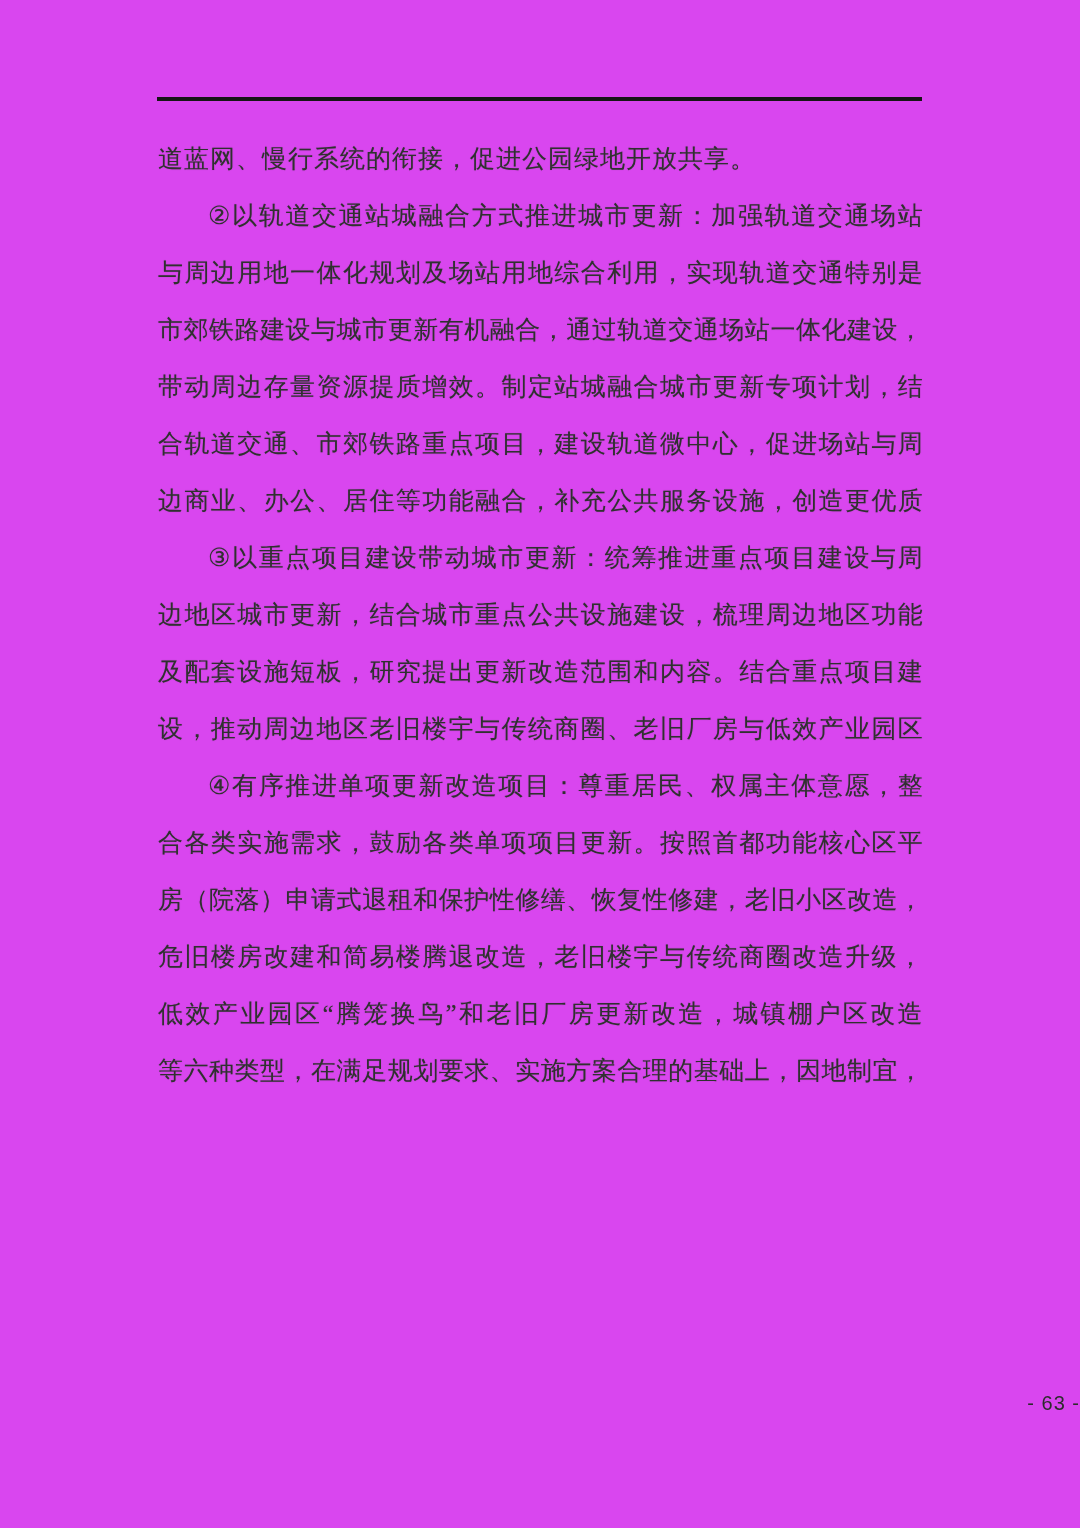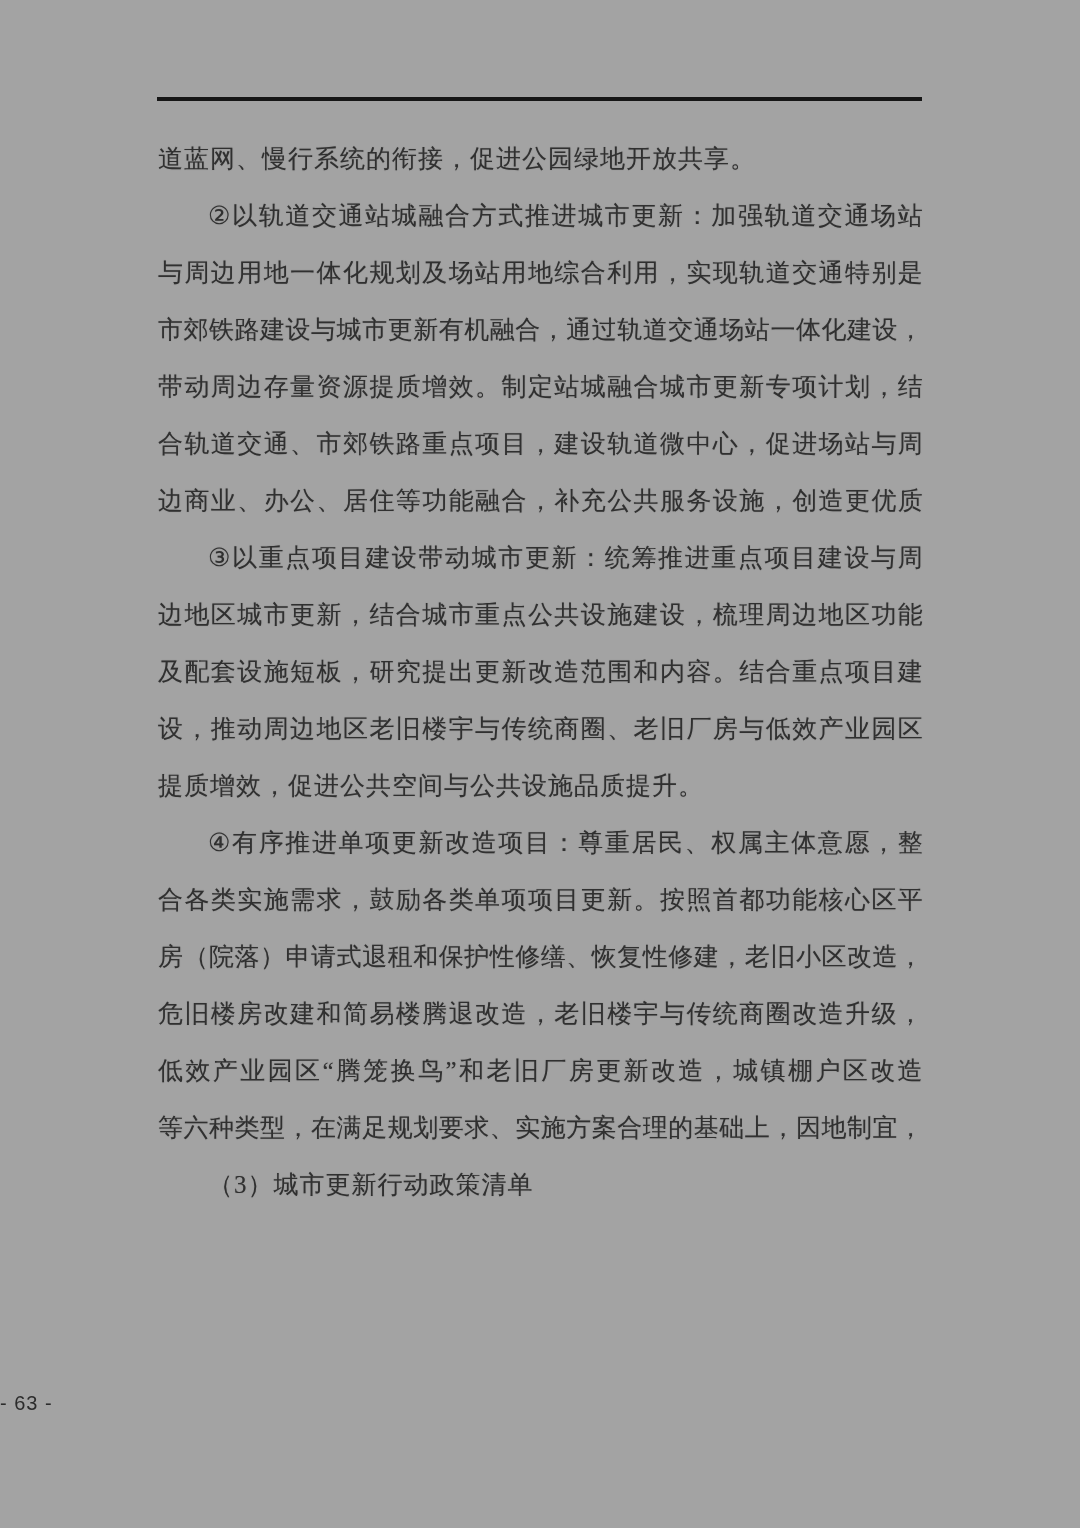--- a/index.html
+++ b/index.html
@@ -4,21 +4,21 @@
 <style>
   html,body{margin:0;padding:0;}
   body{
     width:1080px;height:1528px;
     background:#e9e9e9;
     font-family:"Liberation Serif","DejaVu Serif",serif;
   }
   .page{
     position:relative;
     width:1080px;height:1528px;
-    background:#a3a3a3;
+    background:#d946ef;
     overflow:hidden;
   }
   .header-rule{
     position:absolute;
     left:157px;top:97px;
     width:765px;height:4px;
     background:#161616;
   }
   .textblock{
     position:absolute;
@@ -41,21 +41,21 @@
     letter-spacing:0;
   }
   .line.indent{
     padding-left:50px;
   }
   .line.justify span{display:inline-block;}
   .page-number{
     position:absolute;
     left:0;top:1392px;
     width:1080px;
-    text-align:left;
+    text-align:right;
     font-family:"Liberation Sans","DejaVu Sans",sans-serif;
     font-size:20px;
     color:#2c2c2c;
     letter-spacing:1px;
   }
 </style>
 </head>
 <body>
 
 <div class="page">
@@ -362,21 +362,20 @@
         <span>厂</span>
         <span>房</span>
         <span>与</span>
         <span>低</span>
         <span>效</span>
         <span>产</span>
         <span>业</span>
         <span>园</span>
         <span>区</span>
       </div>
-      <div class="line">提质增效，促进公共空间与公共设施品质提升。</div>
       <div class="line justify indent">
         <span>④</span>
         <span>有</span>
         <span>序</span>
         <span>推</span>
         <span>进</span>
         <span>单</span>
         <span>项</span>
         <span>更</span>
         <span>新</span>
@@ -549,16 +548,15 @@
         <span>基</span>
         <span>础</span>
         <span>上</span>
         <span>，</span>
         <span>因</span>
         <span>地</span>
         <span>制</span>
         <span>宜</span>
         <span>，</span>
       </div>
-      <div class="line indent">（3）城市更新行动政策清单</div>
     </div>
   <div class="page-number">- 63 -</div>
 </div>
 
 </body></html>

